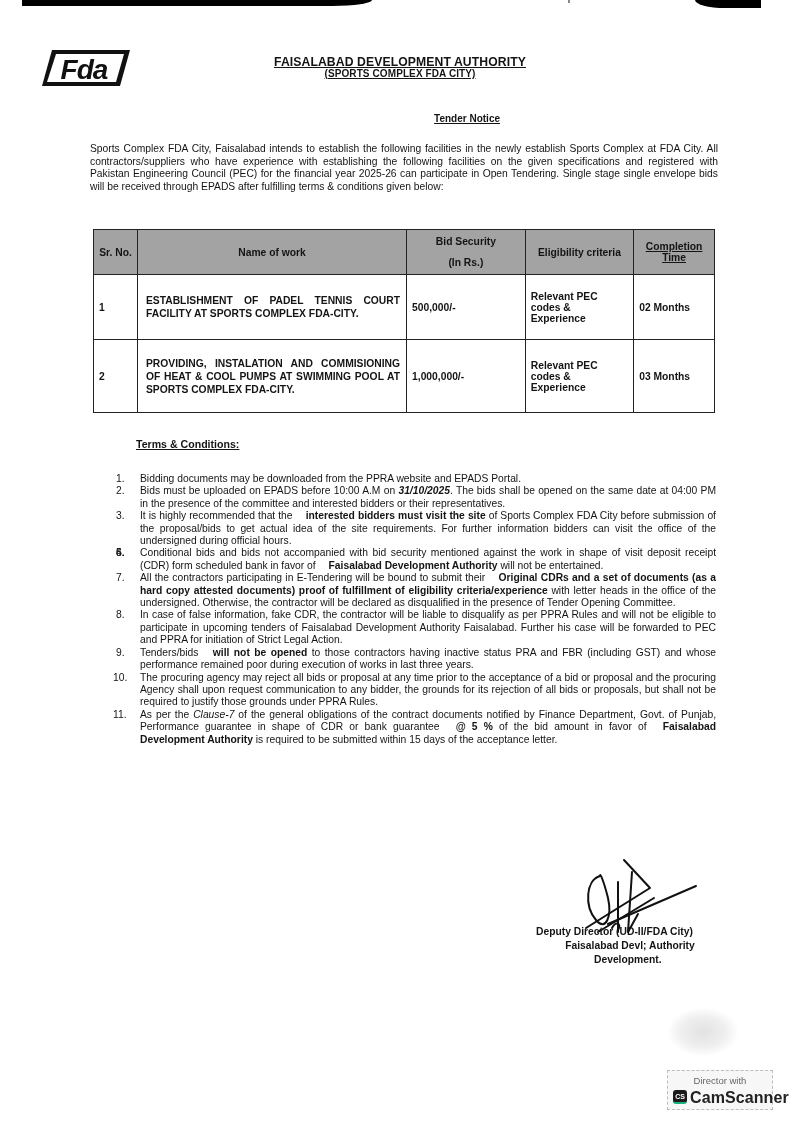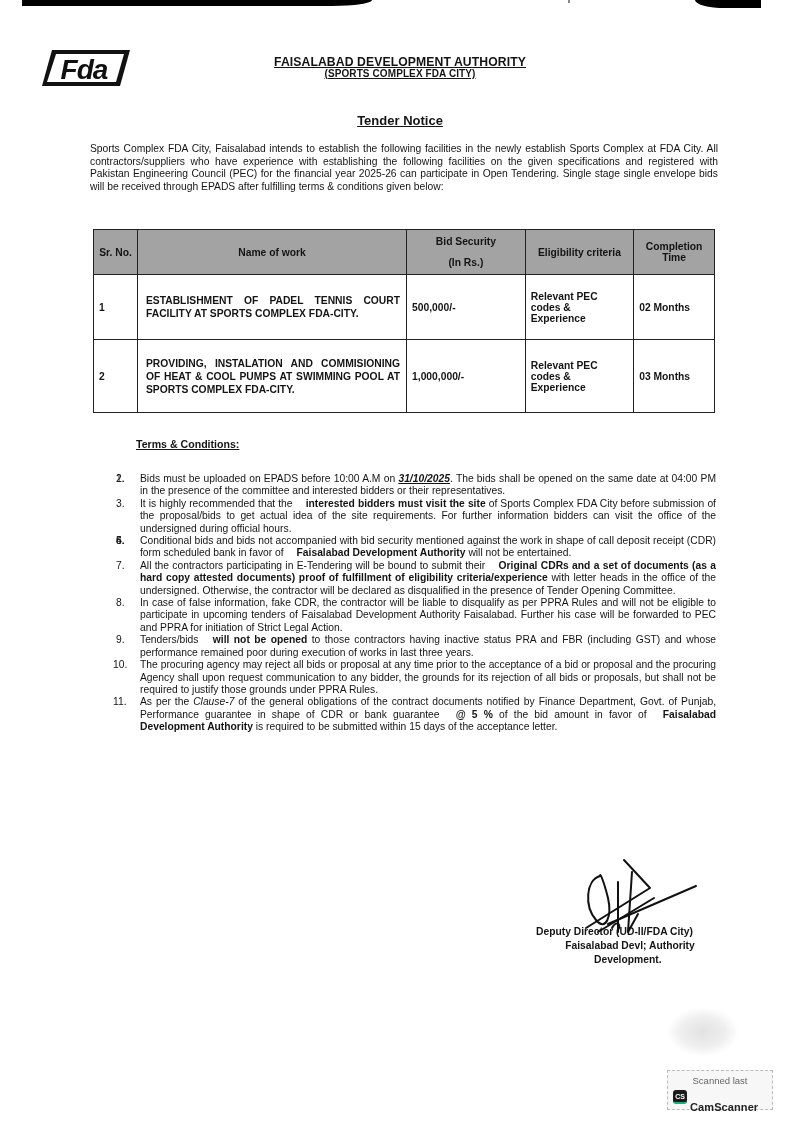--- a/index.html
+++ b/index.html
@@ -10,57 +10,57 @@
   .scan-edge { position: absolute; background: #000; }
   .edge-left { left: 22px; top: 0; width: 350px; height: 6px; border-bottom-right-radius: 40px 6px; }
   .edge-right { left: 695px; top: 0; width: 66px; height: 8px; border-bottom-left-radius: 30px 8px; }
   .edge-dot { left: 568px; top: 0; width: 2px; height: 3px; background: #888; }
 
   .logo { position: absolute; left: 42px; top: 49px; width: 88px; height: 38px; }
 
   .hdr { position: absolute; left: 200px; width: 400px; text-align: center; font-weight: bold; text-decoration: underline; font-size: 12.2px; letter-spacing: 0.1px; }
   .hdr1 { top: 55px; }
   .hdr2 { top: 68px; font-size: 10px; }
-  .title { position: absolute; top: 113px; left: 300px; width: 200px; text-align: center; font-weight: bold; text-decoration: underline; font-size: 13px; }
+  .title { position: absolute; top: 113px; left: 300px; width: 200px; text-align: right; font-weight: bold; text-decoration: underline; font-size: 10px; }
 
   .intro { position: absolute; left: 90px; top: 143px; width: 628px; font-size: 10.3px; line-height: 12.6px; text-align: justify; }
 
   table.works { position: absolute; left: 93px; top: 229px; width: 622px; border-collapse: collapse; font-size: 10.3px; }
   table.works th, table.works td { border: 1.4px solid #222; padding: 0 5px; vertical-align: middle; }
   table.works th { background: #a3a3a3; font-weight: bold; height: 44px; text-align: center; }
   table.works td { font-weight: bold; text-align: left; }
   table.works td.name { text-align: justify; text-align-last: left; padding: 0 6px 0 8px; line-height: 13px; }
   table.works tr.r1 td { height: 64px; }
   table.works tr.r2 td { height: 72px; }
   .th-sr { width: 32px; } .th-name { width: 252px; } .th-bid { width: 105px; }
-  .th-elig { width: 95px; } .th-comp { width: 68px; }
+  .th-elig { width: 95px; } .th-comp { width: 68px; text-decoration: underline; }
   .bid-head span { display: block; }
   .bid-head .sub { margin-top: 10px; }
 
   .terms-title { position: absolute; left: 136px; top: 438px; font-weight: bold; text-decoration: underline; font-size: 10.6px; }
 
   ol.terms { position: absolute; left: 116px; top: 473px; width: 600px; margin: 0; padding: 0; list-style: none; font-size: 10.3px; line-height: 12.4px; }
   ol.terms li { position: relative; padding-left: 24px; text-align: justify; }
   ol.terms li .num { position: absolute; left: 0; top: 0; width: 20px; text-align: left; }
   ol.terms li.two-digit .num { left: -3px; }
   b { font-weight: bold; padding-left: 10px; }
-  .date { font-weight: bold; font-style: italic; text-decoration: underline; }
+  .date { font-weight: bold; font-style: italic; }
   .italic { font-style: italic; margin-top: 40px; }
 
   .signature { position: absolute; left: 578px; top: 858px; width: 130px; height: 80px; }
   .sign-block { position: absolute; left: 530px; top: 925px; width: 200px; font-weight: bold; font-size: 10.3px; line-height: 14px; text-align: center; }
   .sign-block div:nth-child(1) { text-align: left; padding-left: 6px; }
   .sign-block div:nth-child(3) { padding-left: 20px; text-align: left; padding-left: 64px; }
 
   .smudge { position: absolute; left: 668px; top: 1008px; width: 70px; height: 48px; border-radius: 50%; background: radial-gradient(ellipse at center, #e2e2e2 0%, #efefef 45%, rgba(255,255,255,0) 72%); }
 
   .cs-badge { position: absolute; left: 667px; top: 1070px; width: 106px; height: 40px; border: 1px dashed #bbb; background: #f7f7f7; box-sizing: border-box; }
   .cs-label { position: absolute; top: 4px; left: 0; width: 100%; text-align: center; font-size: 9.5px; color: #666; }
   .cs-logo { position: absolute; left: 5px; top: 19px; width: 14px; height: 14px; background: #1a1a1a; border-radius: 3px; color: #fff; font-size: 7px; font-weight: bold; text-align: center; line-height: 14px; border-bottom: 2px solid #19b07a; box-sizing: border-box; }
-  .cs-name { position: absolute; left: 22px; top: 18px; font-size: 11px; font-weight: bold; color: #222; letter-spacing: 0.1px; margin-top: 12px; }
+  .cs-name { position: absolute; left: 22px; top: 18px; font-size: 16px; font-weight: bold; color: #222; letter-spacing: 0.1px; }
 </style>
 </head>
 <body>
 
 <div class="scan-edge edge-left"></div>
 <div class="scan-edge edge-right"></div>
 <div class="scan-edge edge-dot"></div>
 
 <svg class="logo" viewBox="0 0 88 38">
   <polygon points="10,1 88,1 78,37 0,37" fill="#111"></polygon>
@@ -103,38 +103,39 @@
       <td>03 Months</td>
     </tr>
   </tbody>
 </table>
 
 <div class="terms-title">Terms &amp; Conditions:</div>
 
 <ol class="terms">
   <li>
     <span class="num">1.</span>
+    <span>Bidding documents may be downloaded from the PPRA website and EPADS Portal.</span>
   </li>
   <li>
     <span class="num">2.</span>
     <span>Bids must be uploaded on EPADS before 10:00 A.M on </span><span class="date">31/10/2025</span><span>. The bids shall be opened on the same date at 04:00 PM in the presence of the committee and interested bidders or their representatives.</span>
   </li>
   <li>
     <span class="num">3.</span>
     <span>It is highly recommended that the </span><b>interested bidders must visit the site</b><span> of Sports Complex FDA City before submission of the proposal/bids to get actual idea of the site requirements. For further information bidders can visit the office of the undersigned during official hours.</span>
   </li>
   <li>
     <span class="num">4.</span>
   </li>
   <li>
     <span class="num">5.</span>
   </li>
   <li>
     <span class="num">6.</span>
-    <span>Conditional bids and bids not accompanied with bid security mentioned against the work in shape of call deposit receipt (CDR) form scheduled bank in favor of </span><b>Faisalabad Development Authority</b><span> will not be entertained.</span>
+    <span>Conditional bids and bids not accompanied with bid security mentioned against the work in shape of visit deposit receipt (CDR) form scheduled bank in favor of </span><b>Faisalabad Development Authority</b><span> will not be entertained.</span>
   </li>
   <li>
     <span class="num">7.</span>
     <span>All the contractors participating in E-Tendering will be bound to submit their </span><b>Original CDRs and a set of documents (as a hard copy attested documents) proof of fulfillment of eligibility criteria/experience</b><span> with letter heads in the office of the undersigned. Otherwise, the contractor will be declared as disqualified in the presence of Tender Opening Committee.</span>
   </li>
   <li>
     <span class="num">8.</span>
     <span>In case of false information, fake CDR, the contractor will be liable to disqualify as per PPRA Rules and will not be eligible to participate in upcoming tenders of Faisalabad Development Authority Faisalabad. Further his case will be forwarded to PEC and PPRA for initiation of Strict Legal Action.</span>
   </li>
   <li>
@@ -163,16 +164,16 @@
 
 <div class="sign-block">
   <div>Deputy Director (UD-II/FDA City)</div>
   <div>Faisalabad Devl; Authority</div>
   <div>Development.</div>
 </div>
 
 <div class="smudge"></div>
 
 <div class="cs-badge">
-  <div class="cs-label">Scanned last</div>
+  <div class="cs-label">Director with</div>
   <div class="cs-logo">CS</div>
   <div class="cs-name">CamScanner</div>
 </div>
 
 </body></html>

